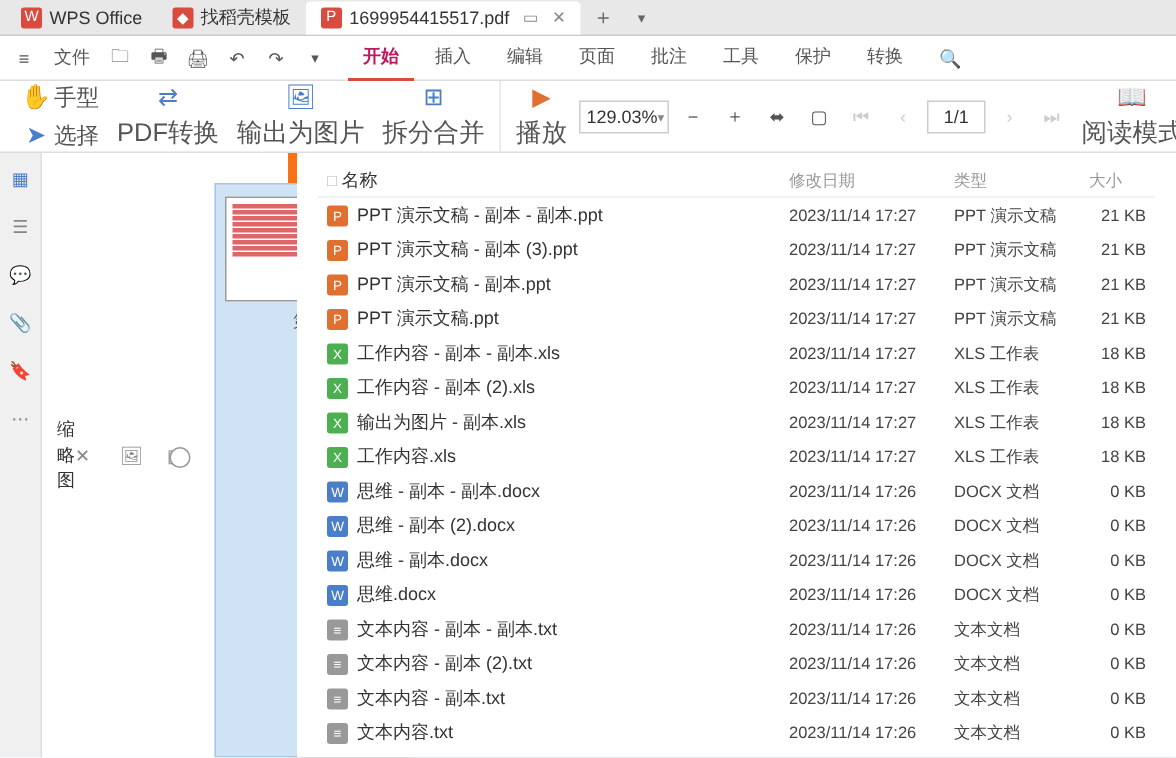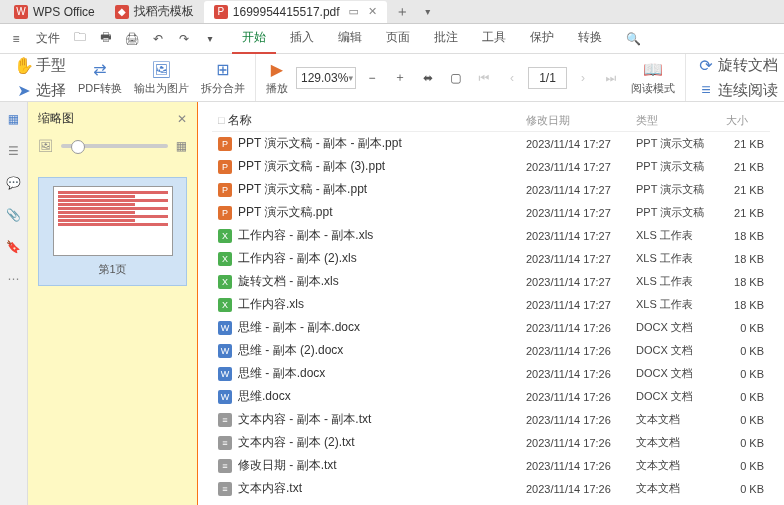--- a/index.html
+++ b/index.html
@@ -10,35 +10,35 @@
 .app-tab .close{color:#888;font-size:11px;margin-left:4px}
 .icon-box{width:14px;height:14px;display:inline-flex;align-items:center;justify-content:center;font-size:10px;color:#fff;border-radius:2px}
 .ico-wps{background:#d94b3f}
 .ico-tpl{background:#d94b3f}
 .ico-pdf{background:#d94b3f}
 .add-tab{color:#666;padding:0 8px;font-size:14px}
 .menu-bar{height:30px;display:flex;align-items:center;border-bottom:1px solid #ddd;gap:2px;padding:0 4px}
 .menu-icon{width:24px;height:24px;display:flex;align-items:center;justify-content:center;color:#555;cursor:pointer}
 .menu-tabs{display:flex;margin-left:8px;gap:4px}
 .menu-tab{padding:6px 10px;color:#555;cursor:pointer}
-.menu-tab.active{color:#15803d;border-bottom:2px solid #d94b3f;font-weight:normal}
+.menu-tab.active{color:#be185d;border-bottom:2px solid #d94b3f;font-weight:bold}
 .ribbon{height:48px;display:flex;align-items:center;border-bottom:1px solid #ddd;padding:0 4px;gap:0}
 .rib-group{display:flex;align-items:center;height:100%;padding:0 6px;border-right:1px solid #e6e6e6;gap:4px}
 .rib-btn{display:flex;flex-direction:column;align-items:center;justify-content:center;gap:2px;padding:2px 4px;cursor:pointer;min-width:30px}
 .rib-btn .ric{width:20px;height:20px;display:flex;align-items:center;justify-content:center;color:#4a7ec9;font-size:16px}
-.rib-btn .rlabel{font-size:11px;color:#555;white-space:nowrap}
+.rib-btn .rlabel{font-size:17px;color:#555;white-space:nowrap}
 .rib-btn.small{flex-direction:row;min-width:auto}
 .rib-btn.small .rlabel{font-size:15px}
 .zoom-box{width:60px;border:1px solid #ccc;height:22px;display:flex;align-items:center;padding:0 4px;font-size:11px}
 .page-box{width:39px;border:1px solid #ccc;height:22px;display:flex;align-items:center;justify-content:center;font-size:11px}
 .main{flex:1;display:flex;background:#e8eef4;overflow:hidden}
 .side-rail{width:28px;background:#f0f0f0;border-right:1px solid #ddd;display:flex;flex-direction:column;align-items:center;padding-top:8px;gap:14px}
 .rail-ico{width:18px;height:18px;color:#888;display:flex;align-items:center;justify-content:center;cursor:pointer}
 .rail-ico.active{color:#4a7ec9}
-.thumb-panel{width:170px;background:#fef9c3;border-right:1px solid #f97316;display:flex;flex-direction:column}
+.thumb-panel{width:170px;background:#ffffff;border-right:6px solid #f97316;display:flex;}
 .thumb-hdr{display:flex;align-items:center;justify-content:space-between;padding:8px 10px;font-size:12px;color:#555}
 .thumb-close{color:#888;cursor:pointer}
 .thumb-tools{display:flex;align-items:center;justify-content:space-between;padding:4px 10px}
 .thumb-slider{flex:1;height:4px;background:#ccc;margin:0 8px;position:relative;border-radius:2px}
 .thumb-slider::after{content:"";position:absolute;left:10px;top:-4px;width:12px;height:12px;background:#fff;border:1px solid #999;border-radius:50%}
 .thumb-card{margin:20px 10px 0;background:#d0e3f5;border:1px solid #a6c8e8;padding:8px 6px;display:flex;flex-direction:column;align-items:center;gap:6px}
 .thumb-img{width:120px;height:70px;background:#fff;border:1px solid #999;padding:4px;display:flex;flex-direction:column;gap:1px;overflow:hidden}
 .thumb-line{height:3px;background:#d66}
 .thumb-line.short{width:70%}
 .thumb-pg{font-size:11px;color:#555}
@@ -282,21 +282,21 @@
                 </span>
               </td>
               <td class="col-date">2023/11/14 17:27</td>
               <td class="col-type">XLS 工作表</td>
               <td class="col-size">18 KB</td>
             </tr>
             <tr>
               <td>
                 <span class="fname">
                   <span class="fico fi-xls">X</span>
-                  <span>旋转文档 - 副本.xls</span>
+                  <span>输出为图片 - 副本.xls</span>
                 </span>
               </td>
               <td class="col-date">2023/11/14 17:27</td>
               <td class="col-type">XLS 工作表</td>
               <td class="col-size">18 KB</td>
             </tr>
             <tr>
               <td>
                 <span class="fname">
                   <span class="fico fi-xls">X</span>
@@ -370,21 +370,21 @@
                 </span>
               </td>
               <td class="col-date">2023/11/14 17:26</td>
               <td class="col-type">文本文档</td>
               <td class="col-size">0 KB</td>
             </tr>
             <tr>
               <td>
                 <span class="fname">
                   <span class="fico fi-txt">≡</span>
-                  <span>修改日期 - 副本.txt</span>
+                  <span>文本内容 - 副本.txt</span>
                 </span>
               </td>
               <td class="col-date">2023/11/14 17:26</td>
               <td class="col-type">文本文档</td>
               <td class="col-size">0 KB</td>
             </tr>
             <tr>
               <td>
                 <span class="fname">
                   <span class="fico fi-txt">≡</span>

